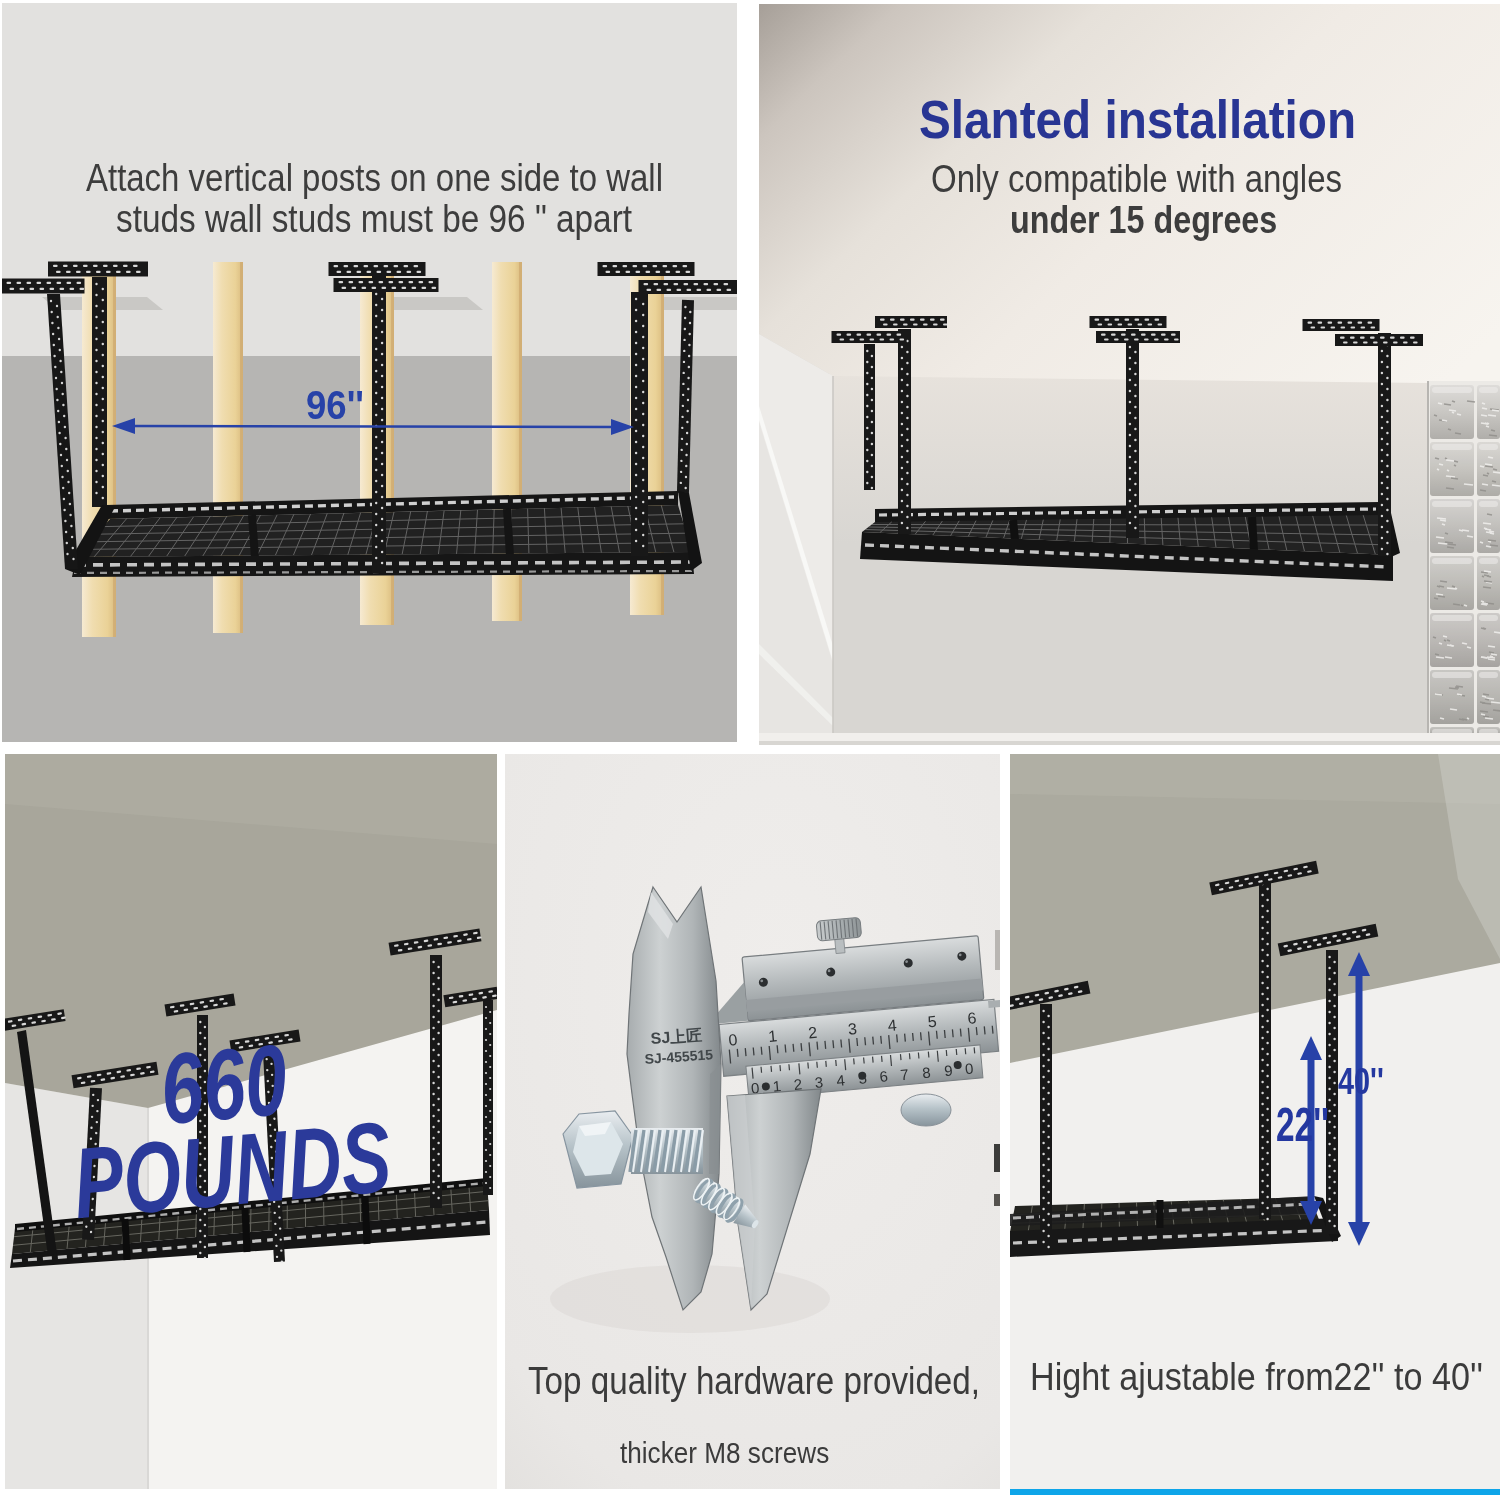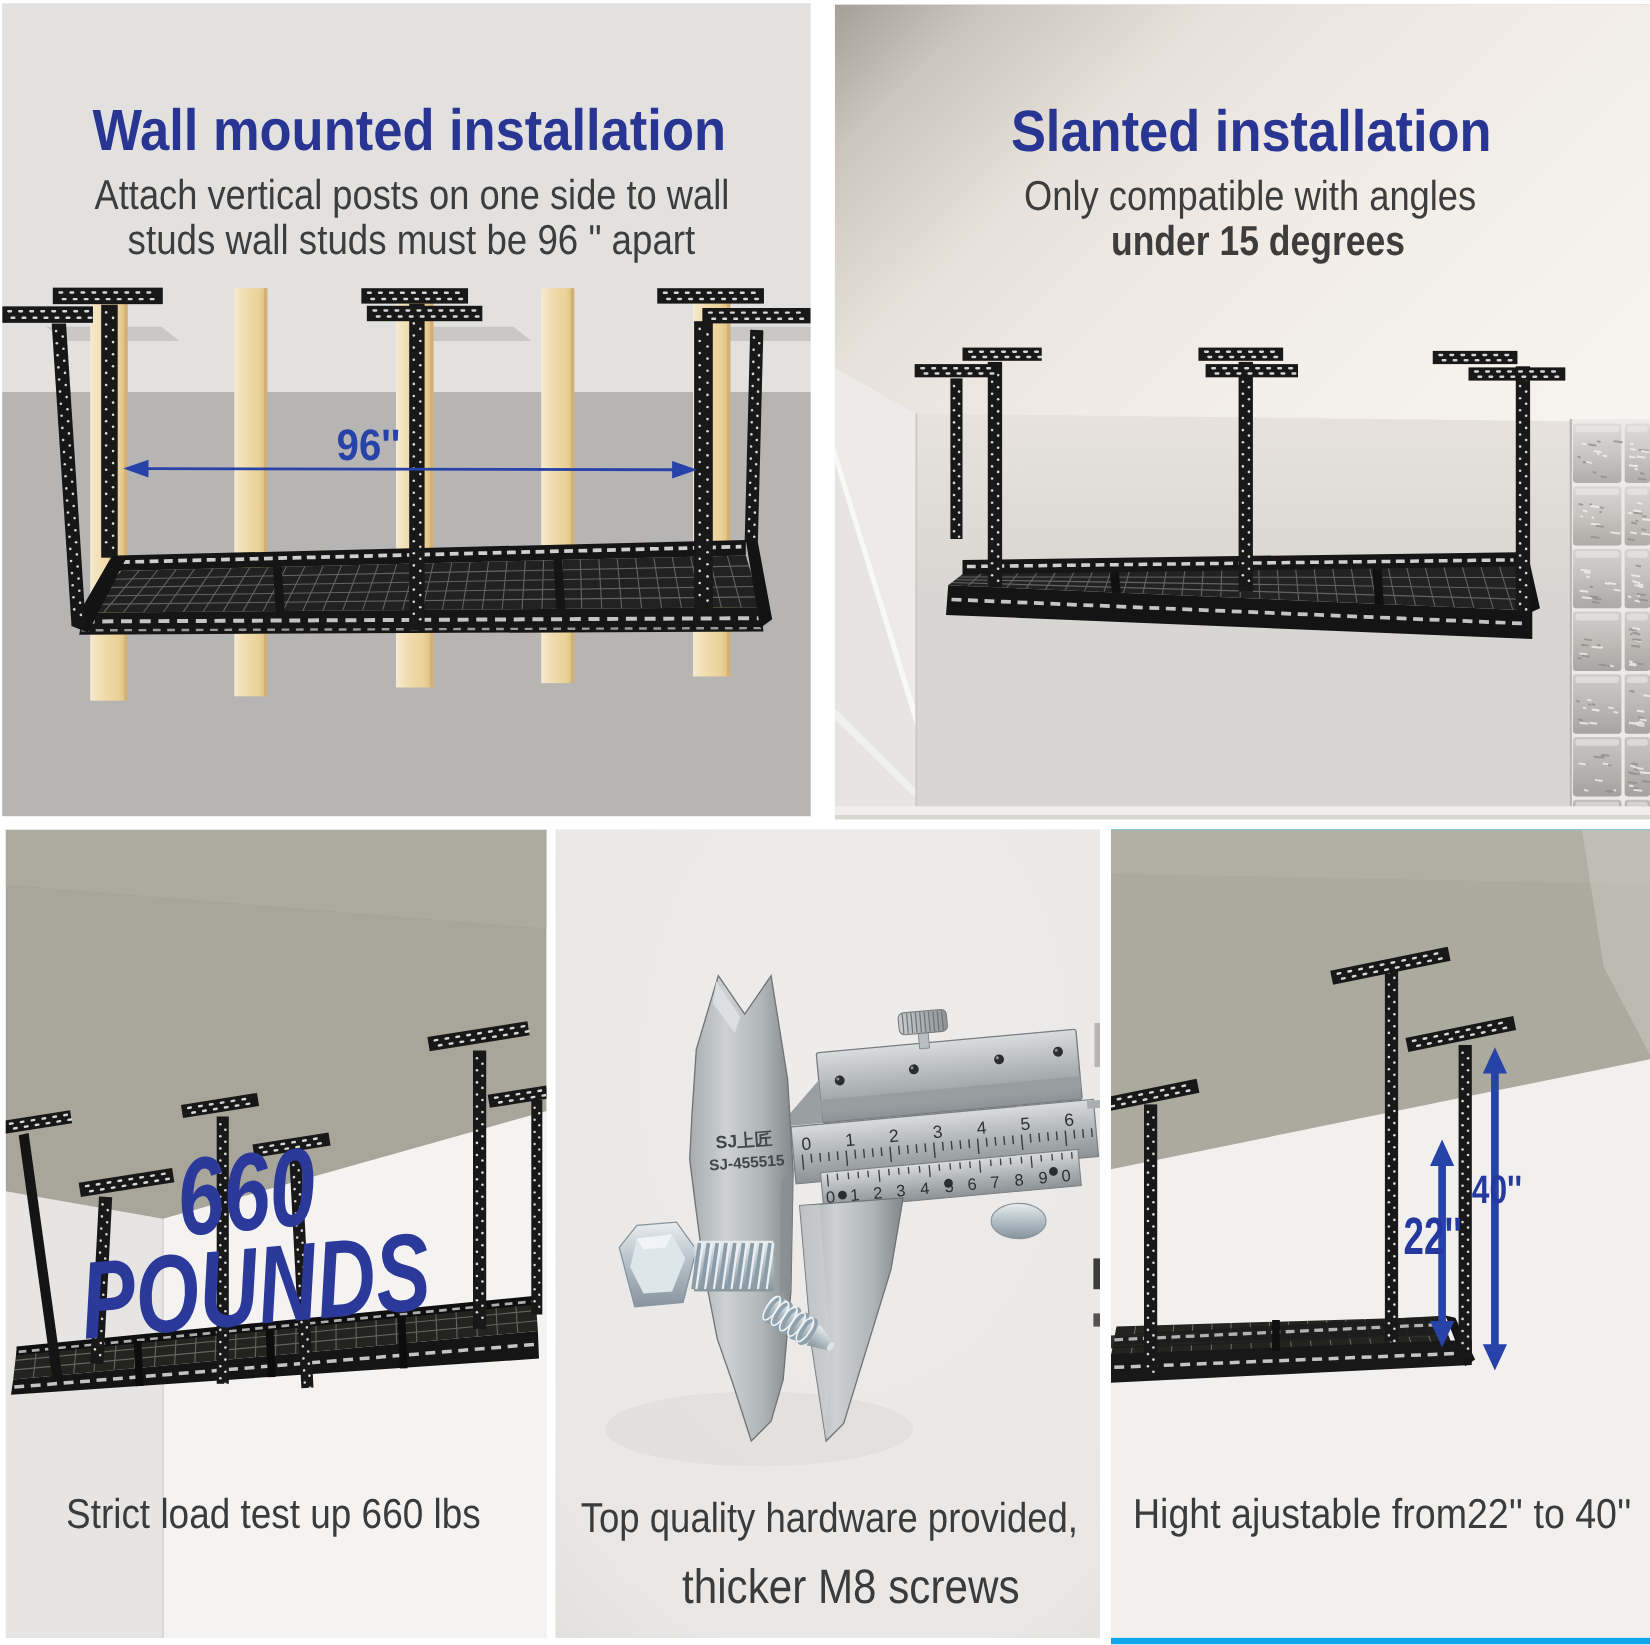--- a/index.html
+++ b/index.html
@@ -463,21 +463,20 @@
             <rect x="714.5" y="285.7" width="4.6" height="2.2" rx="1"></rect>
             <rect x="724.5" y="285.7" width="4.6" height="2.2" rx="1"></rect>
           </g>
         </g>
         <g stroke="#2742a8" fill="#2742a8">
           <line x1="128" y1="423" x2="613" y2="424" stroke-width="2.6"></line>
           <polygon points="110,423 133,415 133,431" stroke="none"></polygon>
           <polygon points="632,424 609,416 609,432" stroke="none"></polygon>
         </g>
       </svg>
-      <div class="txt" id="tl_title" style="left:82.0px;top:89.1px;font-size:53px;color:#283593;font-weight:bold;"><span style="transform:scaleX(0.9001)">Wall mounted installation</span></div>
       <div class="txt" id="tl_s1" style="left:83.5px;top:155.8px;font-size:38px;color:#3d3d3d;font-weight:normal;"><span style="transform:scaleX(0.8672)">Attach vertical posts on one side to wall</span></div>
       <div class="txt" id="tl_s2" style="left:114.0px;top:196.8px;font-size:38px;color:#3d3d3d;font-weight:normal;text-align:center;"><span style="transform:scaleX(0.8776)">studs wall studs must be 96 " apart</span></div>
       <div class="txt" id="tl_96" style="left:304.0px;top:382.1px;font-size:40px;color:#2742a8;font-weight:bold;"><span style="transform:scaleX(0.9132)">96''</span></div>
     </div>
     <div class="panel" style="left:759px;top:4px;width:826px;height:741px;background:#d8d6d2">
       <svg class="abs" style="left:0;top:0" width="741" height="737" viewBox="0 0 741 737">
         <defs>
 <linearGradient id="ceil" x1="0" y1="0" x2="520" y2="540" gradientUnits="userSpaceOnUse">
  <stop offset="0" stop-color="#a69f98"></stop>
             <stop offset="0.13" stop-color="#ccc5be"></stop>
@@ -1429,21 +1428,20 @@
             <rect x="467.0" y="244.4" width="4.6" height="2.2" rx="1"></rect>
             <rect x="477.0" y="244.4" width="4.6" height="2.2" rx="1"></rect>
             <rect x="487.0" y="244.4" width="4.6" height="2.2" rx="1"></rect>
           </g>
         </g>
       </svg>
       <div class="abs" style="left:215px;top:252px;width:0;height:0;transform:rotate(-5deg);">
 <div class="txt" id="bl_660" style="left:-66px;top:28px;font-size:100px;color:#2b3a9a;font-weight:bold;font-style:italic;"><span style="transform:scaleX(0.7545)">660</span></div>
 <div class="txt" id="bl_pounds" style="left:-161px;top:114px;font-size:100px;color:#2b3a9a;font-weight:bold;font-style:italic;"><span style="transform:scaleX(0.7426)">POUNDS</span></div>
 </div>
-      <div class="txt" id="bl_cap" style="left:54.5px;top:603.8px;font-size:38px;color:#3b3b3b;font-weight:normal;"><span style="transform:scaleX(0.8836)">Strict load test up 660 lbs</span></div>
     </div>
     <div class="panel" style="left:505px;top:754px;width:495px;height:735px;background:#eae8e6">
       <svg class="abs" style="left:0;top:0" width="495" height="735" viewBox="0 0 495 735">
         <defs>
 <linearGradient id="metv" x1="0" y1="0" x2="0" y2="1">
  <stop offset="0" stop-color="#d9dcdd"></stop>
             <stop offset="0.45" stop-color="#b4b9bb"></stop>
  <stop offset="1" stop-color="#8c9295"></stop>
 </linearGradient>
 <linearGradient id="meth" x1="0" y1="0" x2="1" y2="0">
@@ -1623,21 +1621,21 @@
           <ellipse cx="229" cy="449" rx="4.5" ry="12.5" fill="none" stroke="#eef3f5" stroke-width="1.5"></ellipse>
           <polygon points="238.0,438.0 258.0,445.0 258.0,453.0 238.0,460.0" fill="url(#zinc)"></polygon>
           <ellipse cx="257" cy="449" rx="2.5" ry="4.5" fill="#dde5e9"></ellipse>
         </g>
         <rect x="483" y="247" width="12" height="7" fill="#a9aeb0" transform="rotate(-5.2 483 247)"></rect>
         <rect x="489" y="390" width="6" height="28" fill="#3c3c3a"></rect>
         <rect x="489" y="440" width="6" height="12" fill="#55524e"></rect>
         <rect x="490" y="176" width="5" height="40" fill="#b9b6b2"></rect>
       </svg>
       <div class="txt" id="bm_c1" style="left:23.0px;top:607.8px;font-size:38px;color:#3b3b3b;font-weight:normal;"><span style="transform:scaleX(0.8734)">Top quality hardware provided,</span></div>
-      <div class="txt" id="bm_c2" style="left:114.5px;top:667px;font-size:44px;color:#3b3b3b;font-weight:normal;"><span style="transform:scaleX(0.8715)">thicker M8 screws</span></div>
+      <div class="txt" id="bm_c2" style="left:114.5px;top:684px;font-size:30px;color:#3b3b3b;font-weight:normal;"><span style="transform:scaleX(0.8715)">thicker M8 screws</span></div>
     </div>
     <div class="panel" style="left:1010px;top:754px;width:490px;height:947px;background:#0ea5e9">
       <svg class="abs" style="left:0;top:0" width="490" height="735" viewBox="0 0 490 735">
         <rect width="490" height="735" fill="#f1f0ee"></rect>
         <polygon points="0.0,0.0 490.0,0.0 490.0,209.0 0.0,309.0" fill="#abaa9f"></polygon>
         <polygon points="0.0,0.0 490.0,0.0 490.0,50.0 0.0,40.0" fill="#b1b0a5" opacity="0.8"></polygon>
         <polygon points="428.0,0.0 490.0,0.0 490.0,205.0 448.0,125.0" fill="#d5d4cf" opacity="0.4"></polygon>
         <polygon points="5.0,452.0 300.0,443.0 310.0,468.0 0.0,478.0" fill="#23231f"></polygon>
         <g stroke="#99998e" stroke-width="1.0" opacity="0.6">
           <line x1="3.3" y1="460.7" x2="303.3" y2="451.3"></line>

